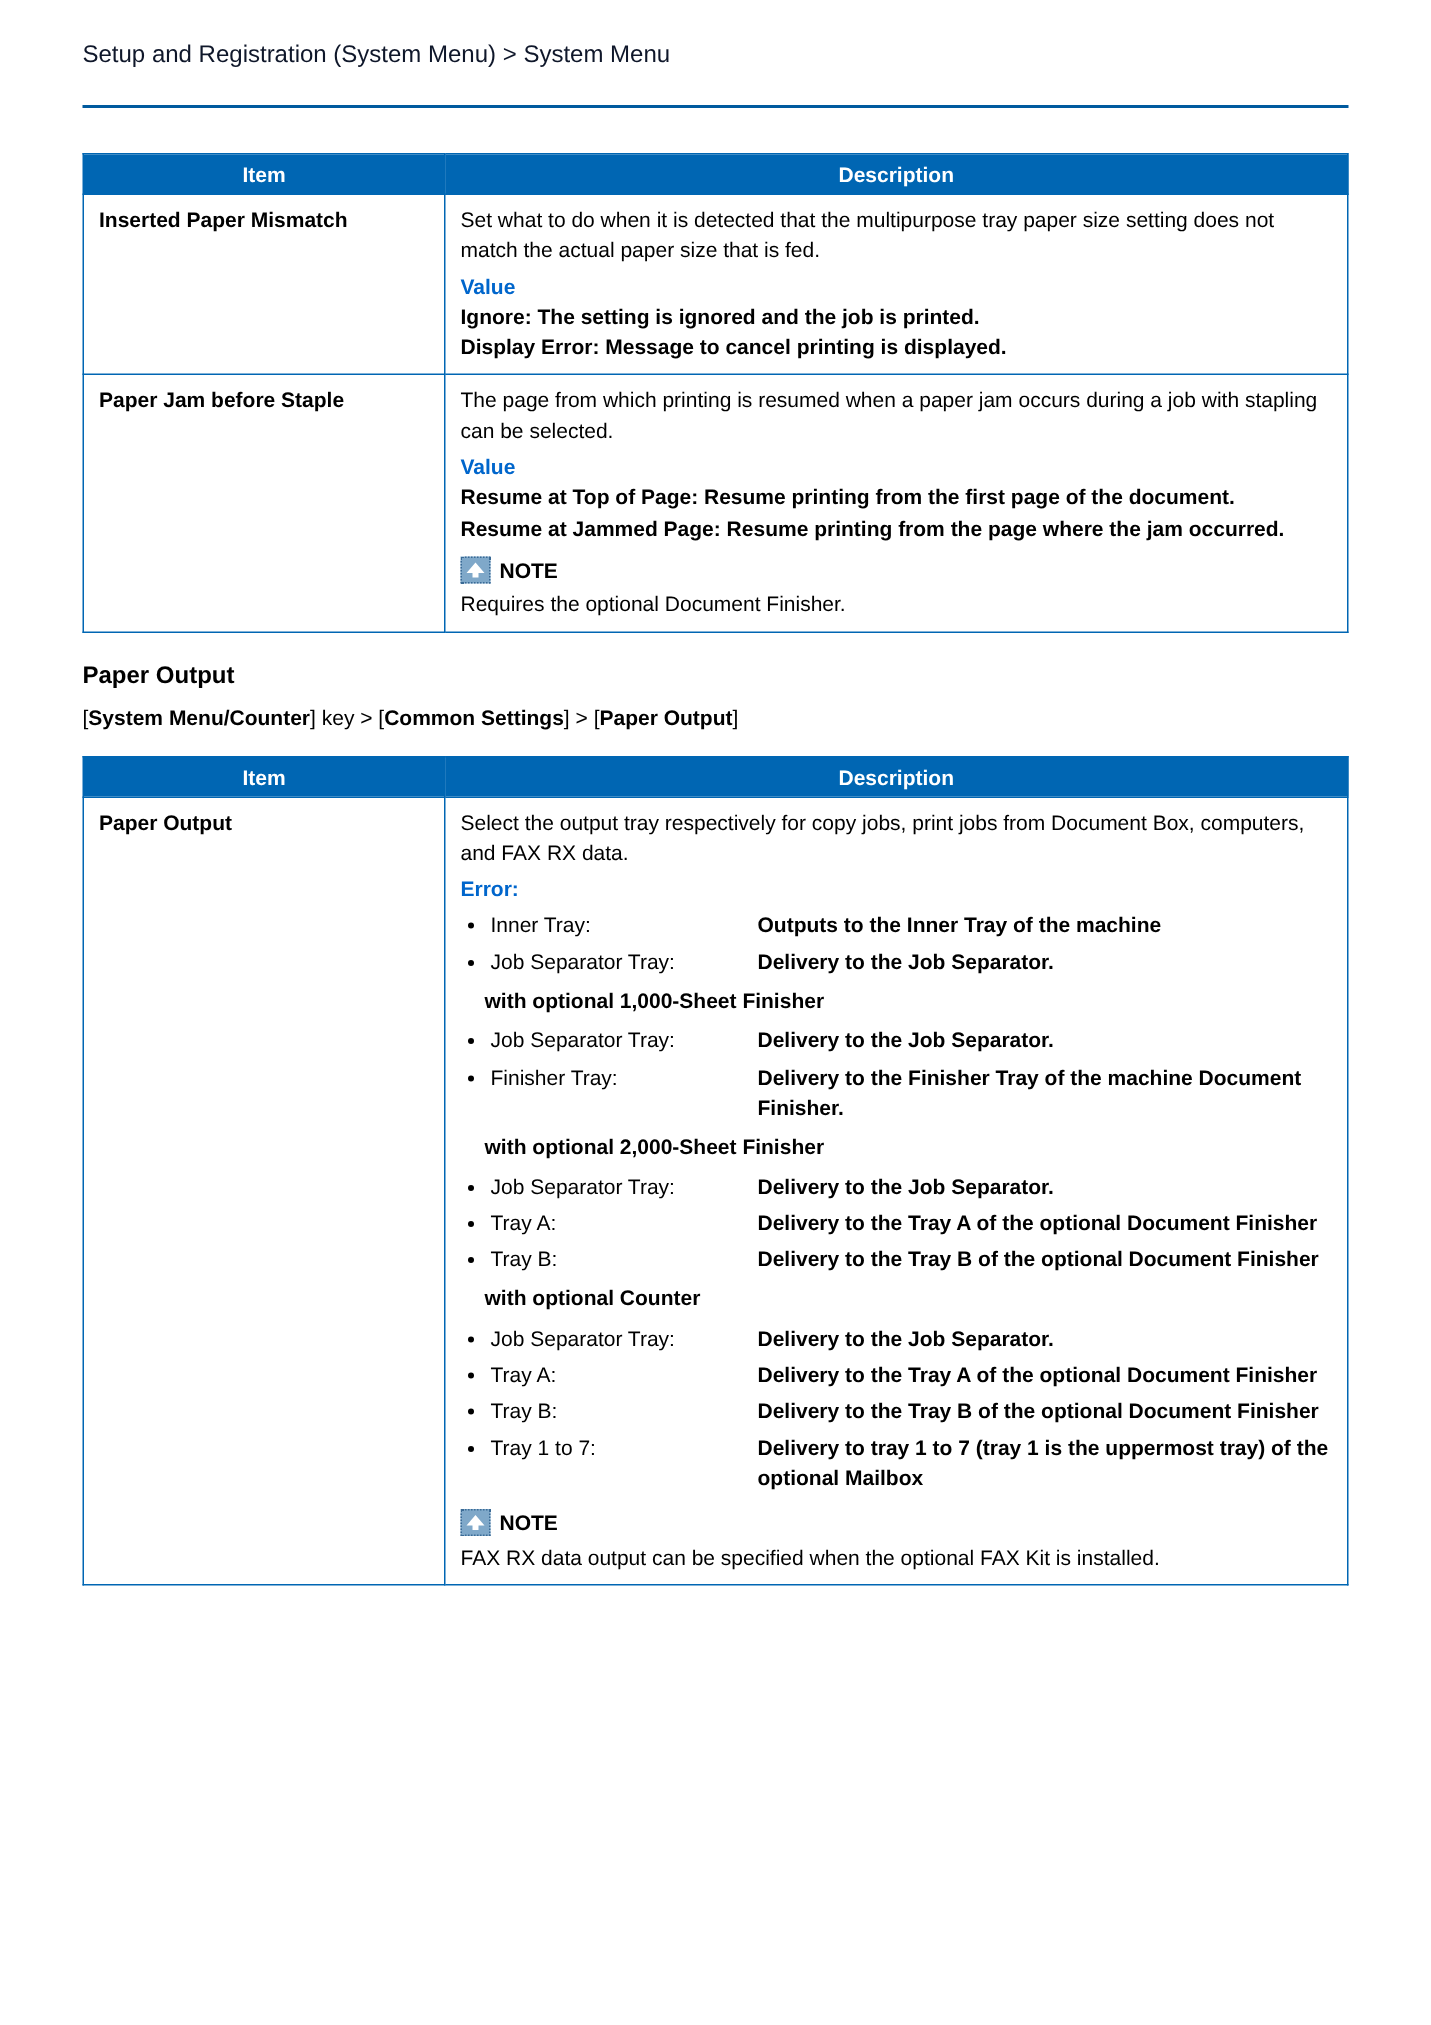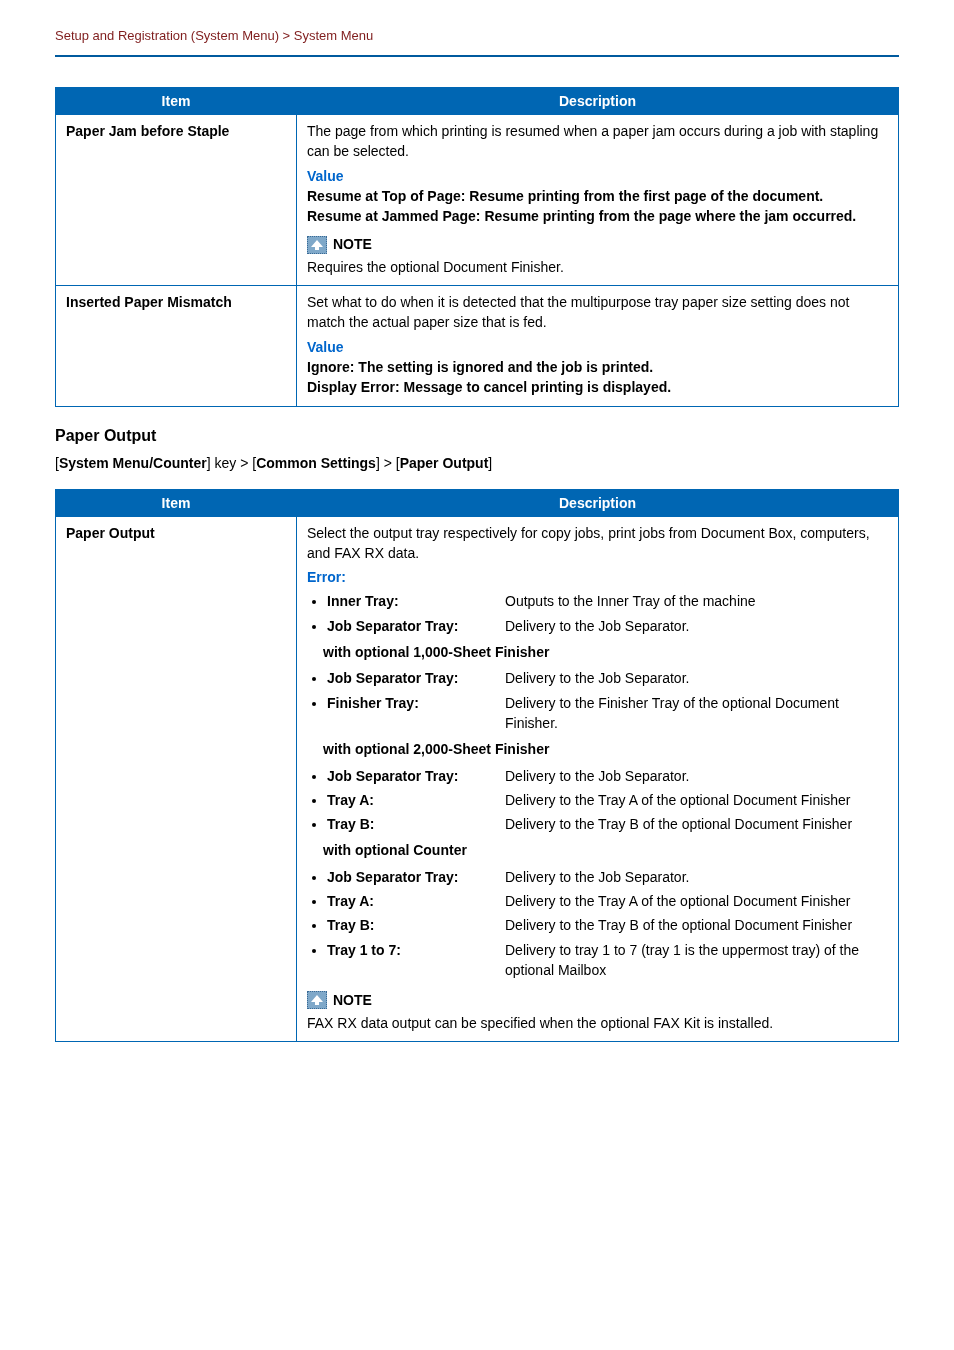--- a/index.html
+++ b/index.html
@@ -8,23 +8,23 @@
     font-family: Arial, Helvetica, sans-serif;
     font-size: 14px;
     color: #000;
     width: 954px;
     background: #fff;
   }
   .page {
     padding: 28px 55px 40px 55px;
   }
   .breadcrumb {
-    font-size: 13px;
-    color: #7f1d1d;
-    margin-bottom: 12px;
+    font-size: 16px;
+    color: #0f172a;
+    margin-bottom: 24px;
   }
   .hr-top {
     border: none;
     border-top: 2px solid #005a9e;
     margin: 0 0 30px 0;
   }
   table.settings {
     width: 100%;
     border-collapse: collapse;
     margin-bottom: 18px;
@@ -105,24 +105,24 @@
   }
   ul.tray-list li {
     padding: 2px 0;
   }
   .tray-row {
     display: flex;
   }
   .tray-label {
     width: 178px;
     flex-shrink: 0;
-    font-weight: bold;
+    font-weight: normal;
   }
   .tray-desc {
-    font-weight: normal;
+    font-weight: bold;
     flex: 1;
   }
   .subhead {
     font-weight: bold;
     margin: 4px 16px;
   }
   .page-number {
     text-align: center;
     font-size: 14px;
     margin-top: 40px;
@@ -136,47 +136,47 @@
   <hr class="hr-top">
 
   <table class="settings">
     <thead>
       <tr>
         <th class="item">Item</th>
         <th>Description</th>
       </tr>
     </thead>
     <tbody>
+      <tr>
+        <td class="item">Inserted Paper Mismatch</td>
+        <td>
+          <div>Set what to do when it is detected that the multipurpose tray paper size setting does not match the actual paper size that is fed.</div>
+          <span class="value-label">Value</span>
+          <div class="bold">Ignore: The setting is ignored and the job is printed.</div>
+          <div class="bold">Display Error: Message to cancel printing is displayed.</div>
+        </td>
+      </tr>
       <tr>
         <td class="item">Paper Jam before Staple</td>
         <td>
           <div>The page from which printing is resumed when a paper jam occurs during a job with stapling can be selected.</div>
           <span class="value-label">Value</span>
           <div class="bold">Resume at Top of Page: Resume printing from the first page of the document.</div>
           <div class="bold">Resume at Jammed Page: Resume printing from the page where the jam occurred.</div>
           <div class="note-row">
             <span class="note-icon">
               <svg width="14" height="12" viewBox="0 0 14 12">
                   <path d="M7 1 L1 8 L5 8 L5 11 L9 11 L9 8 L13 8 Z" fill="#fff"></path>
                 </svg>
             </span>
             <span class="note-label">NOTE</span>
           </div>
           <div>Requires the optional Document Finisher.</div>
         </td>
       </tr>
-      <tr>
-        <td class="item">Inserted Paper Mismatch</td>
-        <td>
-          <div>Set what to do when it is detected that the multipurpose tray paper size setting does not match the actual paper size that is fed.</div>
-          <span class="value-label">Value</span>
-          <div class="bold">Ignore: The setting is ignored and the job is printed.</div>
-          <div class="bold">Display Error: Message to cancel printing is displayed.</div>
-        </td>
-      </tr>
     </tbody>
   </table>
 
   <div class="section-heading">Paper Output</div>
 
   <div class="menu-path">
     [<span class="b">System Menu/Counter</span><span>] key &gt; [</span><span class="b">Common Settings</span><span>] &gt; [</span><span class="b">Paper Output</span><span>]</span>
   </div>
 
   <table class="settings">
@@ -212,21 +212,21 @@
           <ul class="tray-list">
             <li>
                 <div class="tray-row">
                   <span class="tray-label">Job Separator Tray:</span>
                   <span class="tray-desc">Delivery to the Job Separator.</span>
                 </div>
               </li>
             <li>
                 <div class="tray-row">
                   <span class="tray-label">Finisher Tray:</span>
-                  <span class="tray-desc">Delivery to the Finisher Tray of the optional Document Finisher.</span>
+                  <span class="tray-desc">Delivery to the Finisher Tray of the machine Document Finisher.</span>
                 </div>
               </li>
           </ul>
 
           <div class="subhead">with optional 2,000-Sheet Finisher</div>
           <ul class="tray-list">
             <li>
                 <div class="tray-row">
                   <span class="tray-label">Job Separator Tray:</span>
                   <span class="tray-desc">Delivery to the Job Separator.</span>

